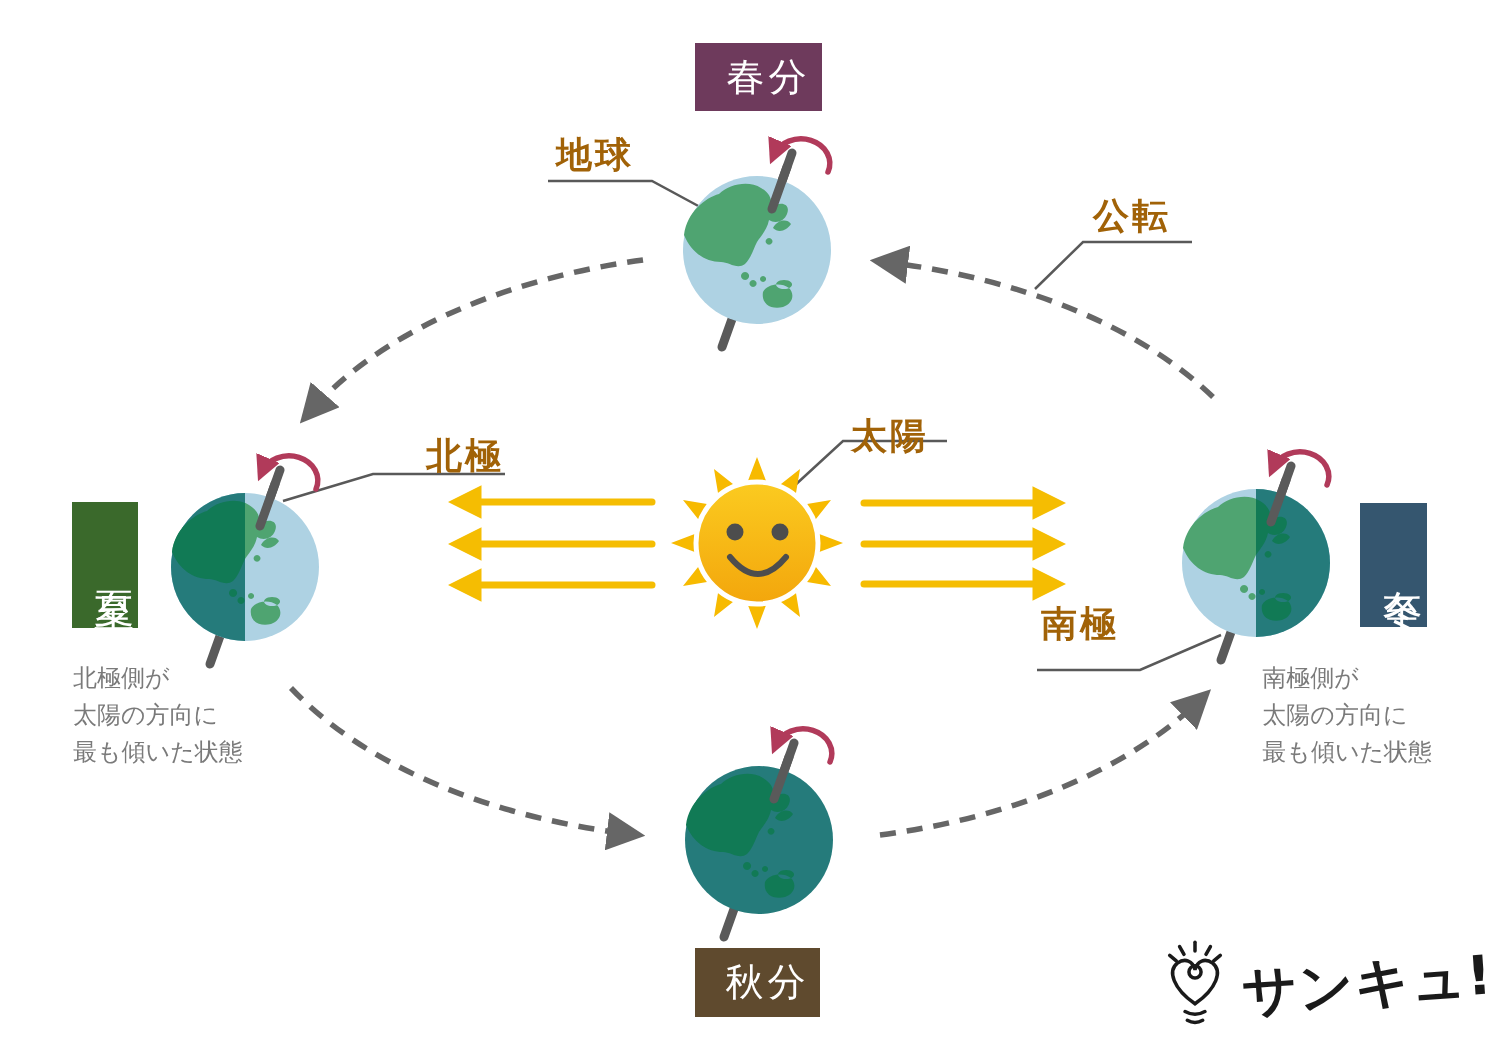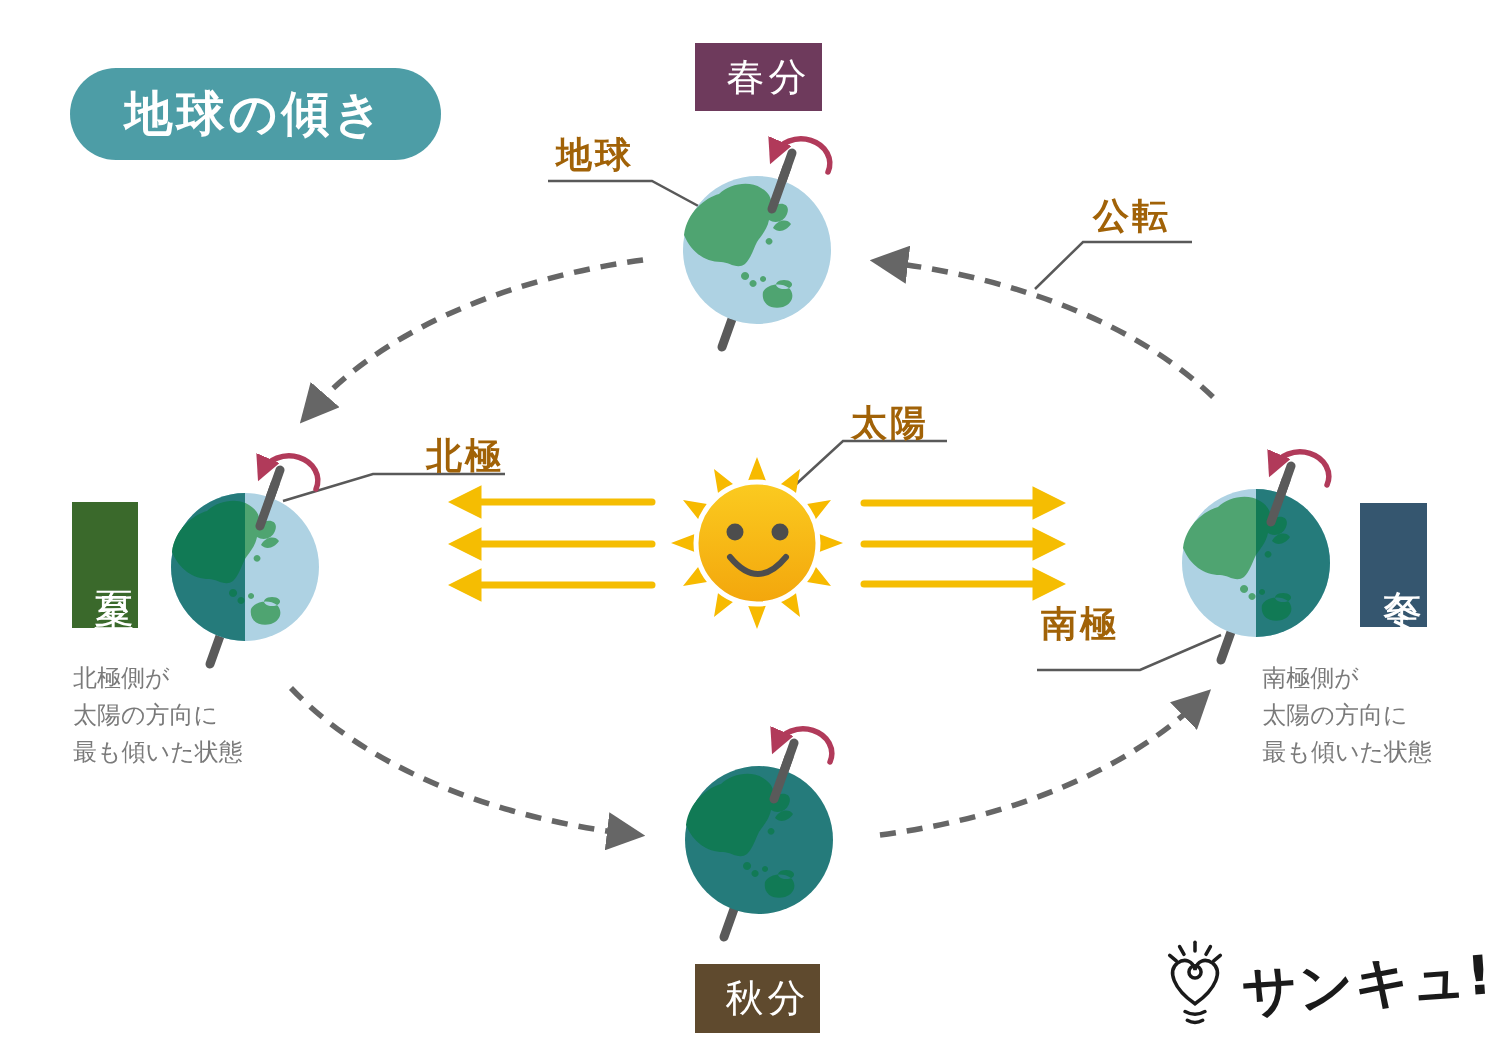--- a/index.html
+++ b/index.html
@@ -12,26 +12,26 @@
     position:absolute;display:flex;align-items:center;justify-content:center;
     color:#ffffff;font-weight:normal;box-sizing:border-box;padding-left:20px;
   }
   .badge.vertical{writing-mode:vertical-rl;text-orientation:upright;letter-spacing:6px;}
   .title-badge{
     position:absolute;left:70px;top:68px;width:371px;height:92px;border-radius:46px;
     background:#4d9da6;color:#fff;font-size:48px;font-weight:bold;letter-spacing:4px;
     display:flex;align-items:center;justify-content:center;
   }
   .spring{left:695px;top:43px;width:127px;height:68px;background:#6e3a5c;font-size:38px;letter-spacing:4px;}
-  .autumn{left:695px;top:948px;width:125px;height:69px;background:#5f4a2e;font-size:38px;letter-spacing:4px;margin-top:16px;}
+  .autumn{left:695px;top:948px;width:125px;height:69px;background:#5f4a2e;font-size:38px;letter-spacing:4px;}
   .summer{left:72px;top:502px;width:66px;height:126px;background:#3a692b;font-size:40px;}
   .winter{left:1360px;top:503px;width:67px;height:124px;background:#35566f;font-size:40px;}
   .label{position:absolute;font-size:36px;font-weight:bold;color:#a16207;letter-spacing:3px;white-space:nowrap;}
   .label-earth{left:556px;top:131px;}
-  .label-sun{left:851px;top:399px;}
+  .label-sun{left:851px;top:412px;}
   .label-revolution{left:1093px;top:192px;}
   .label-north{left:379px;top:432px;margin-left:47px;}
   .label-south{left:1041px;top:600px;}
   .note{position:absolute;font-size:24px;color:#7a7a7a;line-height:37px;white-space:pre-line;}
   .note-left{left:73px;top:660px;text-align:left;}
   .note-right{right:68px;top:660px;text-align:left;}
   .logo{position:absolute;left:1162px;top:940px;display:flex;align-items:center;gap:14px;}
   .logo-text{
     font-size:54px;font-weight:900;color:#1a1a1a;letter-spacing:1px;
     transform:rotate(-4deg);white-space:nowrap;
@@ -156,21 +156,20 @@
     <g transform="translate(759,840)">
       <use href="#axis-stubs"></use>
       <use href="#earth-dark"></use>
       <line x1="15" y1="-41" x2="30" y2="-83" stroke="#5a5a5a" stroke-width="9" stroke-linecap="round"></line>
       <g transform="translate(35,-97)">
           <use href="#rotarrow"></use>
         </g>
     </g>
   </svg>
 
-  <div class="title-badge">地球の傾き</div>
 
   <div class="badge spring">春分</div>
   <div class="badge vertical summer">夏至</div>
   <div class="badge vertical winter">冬至</div>
   <div class="badge autumn">秋分</div>
 
   <div class="label label-earth">地球</div>
   <div class="label label-sun">太陽</div>
   <div class="label label-revolution">公転</div>
   <div class="label label-north">北極</div>

